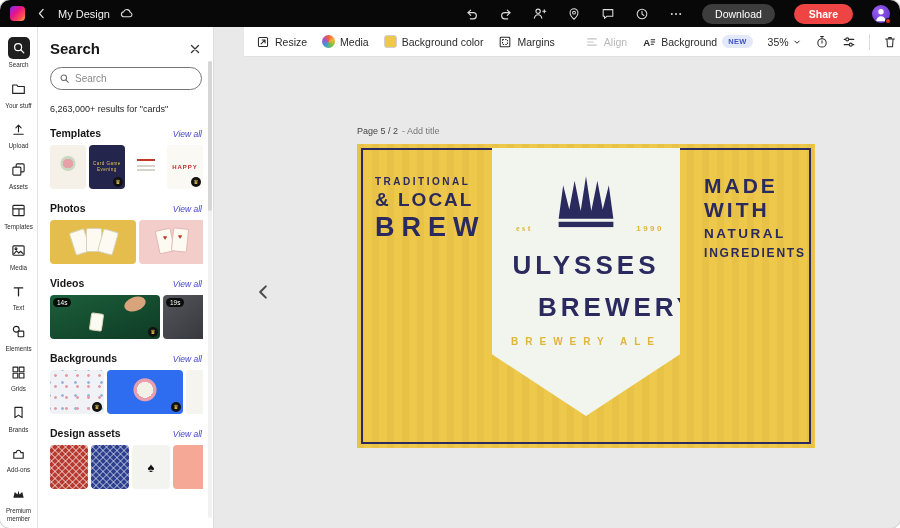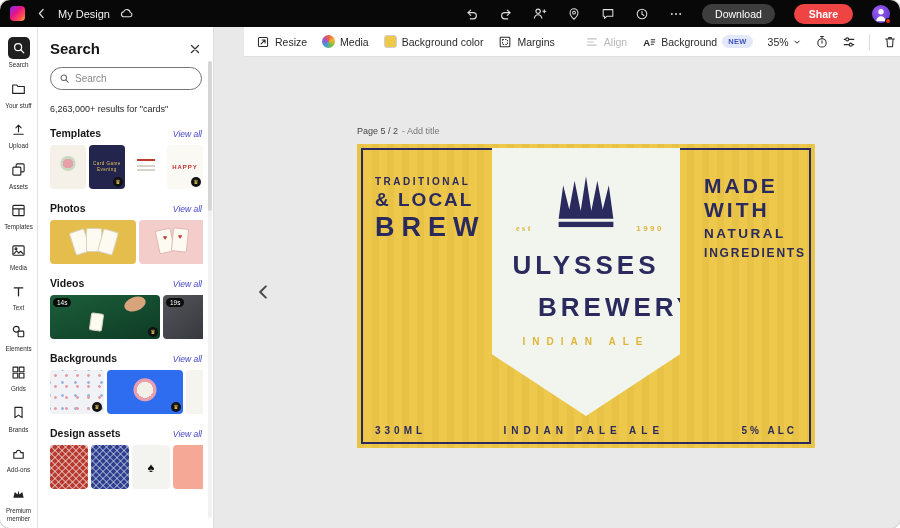--- a/index.html
+++ b/index.html
@@ -522,32 +522,27 @@
           <span class="crown">
             <svg width="76" height="56" viewBox="0 0 100 72" fill="currentColor">
                 <path d="M14 58 20 14 28 46 35 8 43 48 50 2 57 48 65 8 72 46 80 14 86 58 Z"></path>
                 <rect x="14" y="62" width="72" height="7"></rect>
               </svg>
           </span>
           <span class="est">est</span>
           <span class="year">1990</span>
           <div class="brand l1">ULYSSES</div>
           <div class="brand l2">BREWERY</div>
-          <div class="variety">INDIAN ALE</div>
+          <div class="variety">BREWERY ALE</div>
         </div>
 
         <div class="right-block">
           <div class="rb1">MADE</div>
           <div class="rb2">WITH</div>
           <div class="rb3">NATURAL</div>
           <div class="rb4">INGREDIENTS</div>
         </div>
 
-        <div class="bottom-row">
-          <span class="vol">330ML</span>
-          <span class="style">INDIAN PALE ALE</span>
-          <span class="abv">5% ALC</span>
-        </div>
       </div>
     </div>
   </section>
 
 </div>
 
 </body></html>

